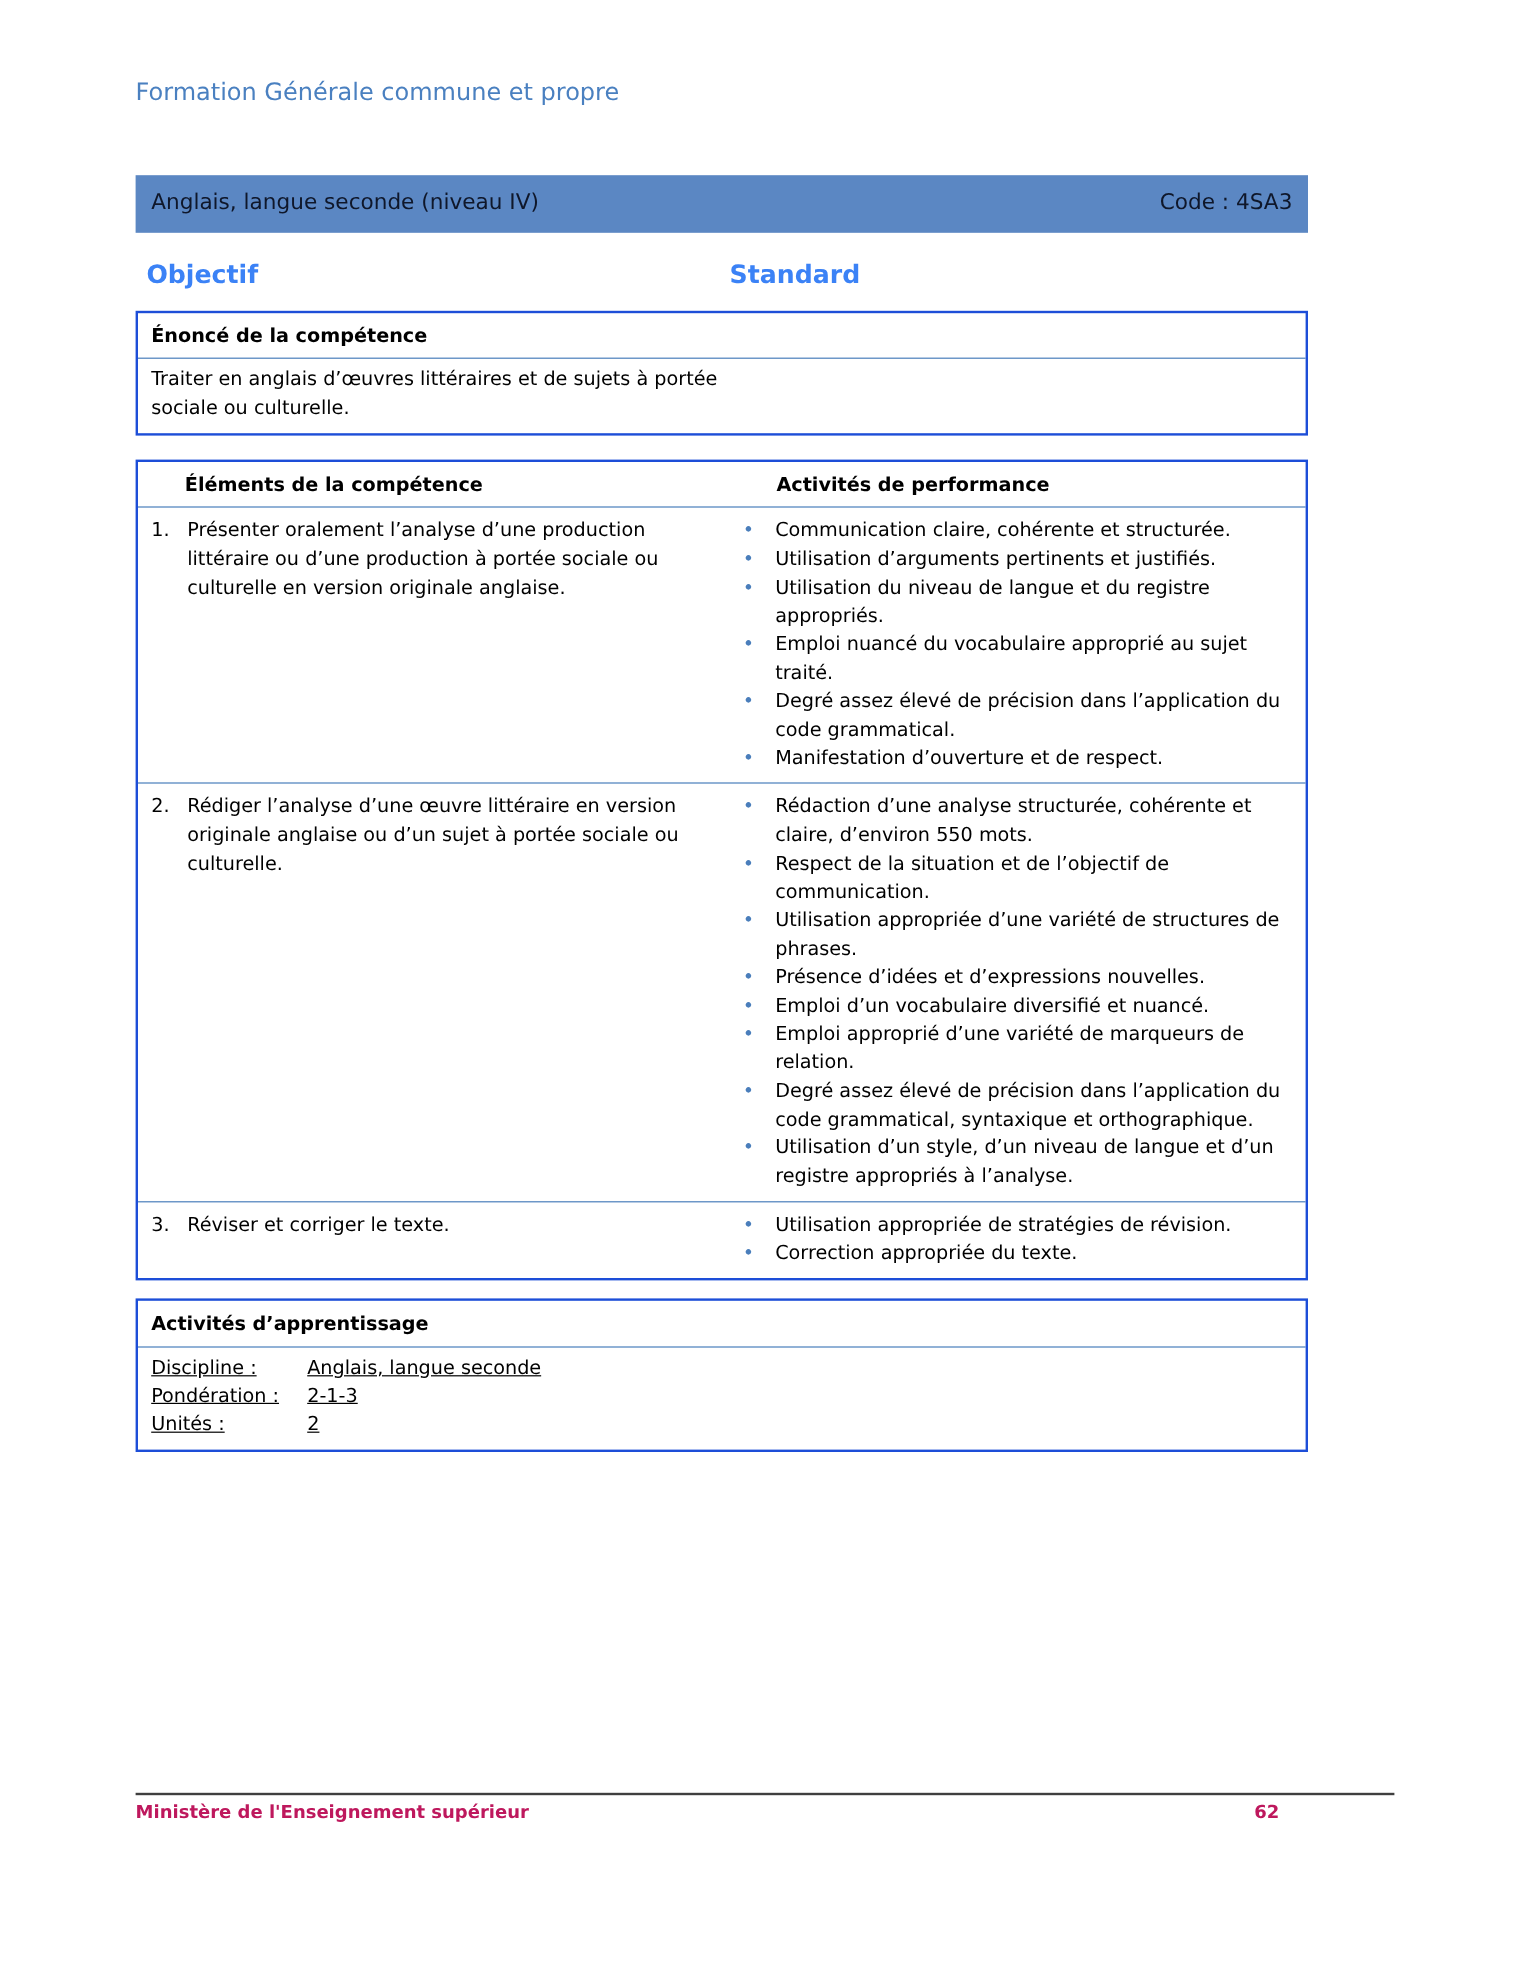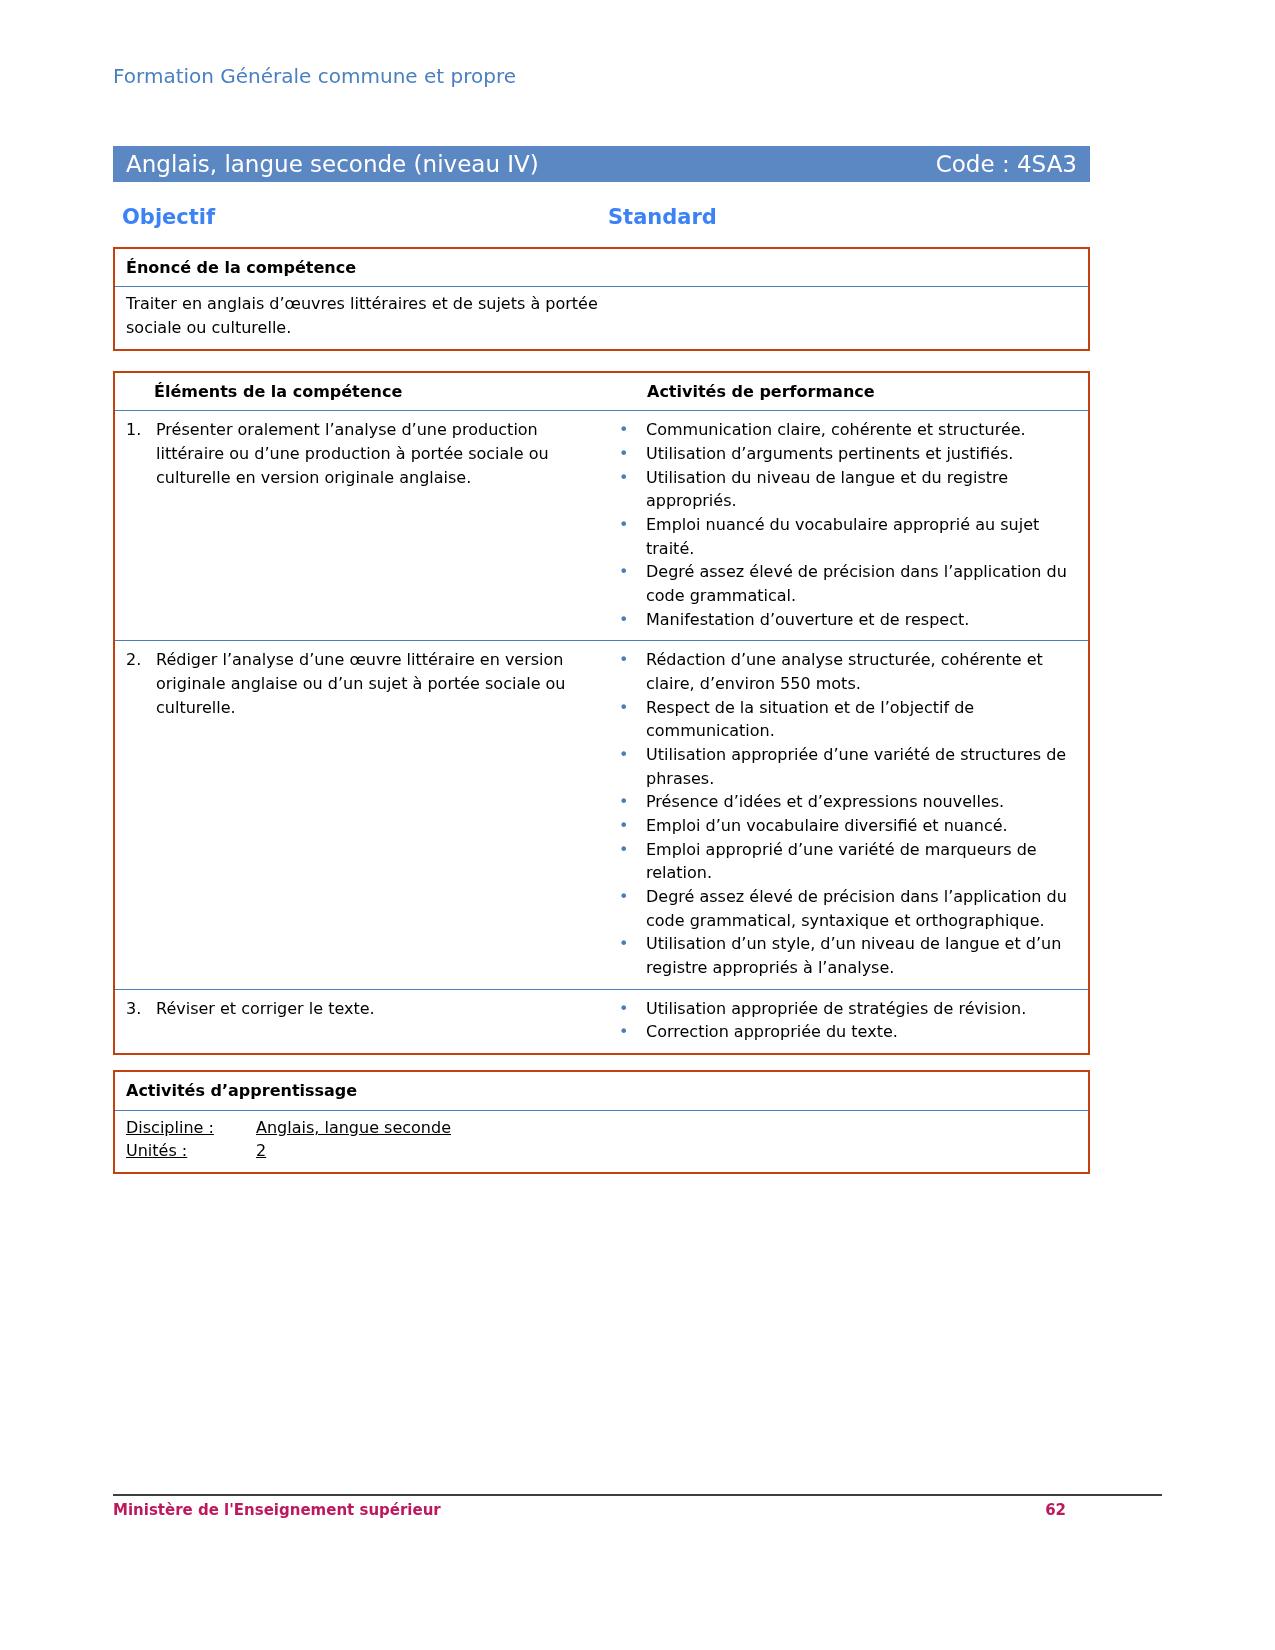--- a/index.html
+++ b/index.html
@@ -6,31 +6,31 @@
   .page {
     position:relative; width:1275px; height:1650px; background:#ffffff;
     font-family:"DejaVu Sans","Liberation Sans",sans-serif;
     font-size:16px; line-height:1.48; color:#000; overflow:hidden;
   }
   .content { position:absolute; left:113px; top:0; width:977px; }
 
   .doc-header { margin-top:62px; color:#4a80c0; font-size:20px; }
 
   .banner {
-    margin-top:54px; height:36px; background:#5b87c3; color:#ffffff;
+    margin-top:54px; height:48px; background:#5b87c3; color:#0f172a;
     display:flex; align-items:center; justify-content:space-between;
-    padding:0 13px; box-sizing:border-box; font-size:23px;
+    padding:0 13px; box-sizing:border-box; font-size:18px;
   }
 
   .headings { margin-top:20px; position:relative; height:30px; }
   .h-obj, .h-std { position:absolute; top:0; color:#3b82f6; font-size:21px; font-weight:bold; }
   .h-obj { left:9px; }
   .h-std { left:495px; }
 
-  .box { margin-top:15px; border:2px solid #c2410c; box-sizing:border-box; background:#fff; }
+  .box { margin-top:15px; border:2px solid #1d4ed8; box-sizing:border-box; background:#fff; }
   .box-title { font-weight:bold; padding:7px 11px; border-bottom:1px solid #4a7ebb; }
   .enonce-body { padding:5px 11px 9px; }
   .enonce-body .txt { display:block; max-width:480px; }
 
   .table { margin-top:20px; }
   .thead { display:flex; border-bottom:1px solid #4a7ebb; font-weight:bold; }
   .thead .c1 { width:493px; padding:7px 11px; box-sizing:border-box;margin-left:28px; }
   .thead .c2 { flex:1; padding:7px 11px; box-sizing:border-box; }
 
   .trow { display:flex; border-bottom:1px solid #4a7ebb; }
@@ -178,20 +178,24 @@
     </div>
 
     <div class="box">
       <div class="box-title">Activités d’apprentissage</div>
       <div class="act-body">
         <div class="act-row">
           <span class="act-label">Discipline :</span>
           <span class="act-value">Anglais, langue seconde</span>
         </div>
         <div class="act-row">
+          <span class="act-label">Pondération :</span>
+          <span class="act-value">2-1-3</span>
+        </div>
+        <div class="act-row">
           <span class="act-label">Unités :</span>
           <span class="act-value">2</span>
         </div>
       </div>
     </div>
 
   </div>
 
   <div class="footer">
     <span>Ministère de l'Enseignement supérieur</span>

